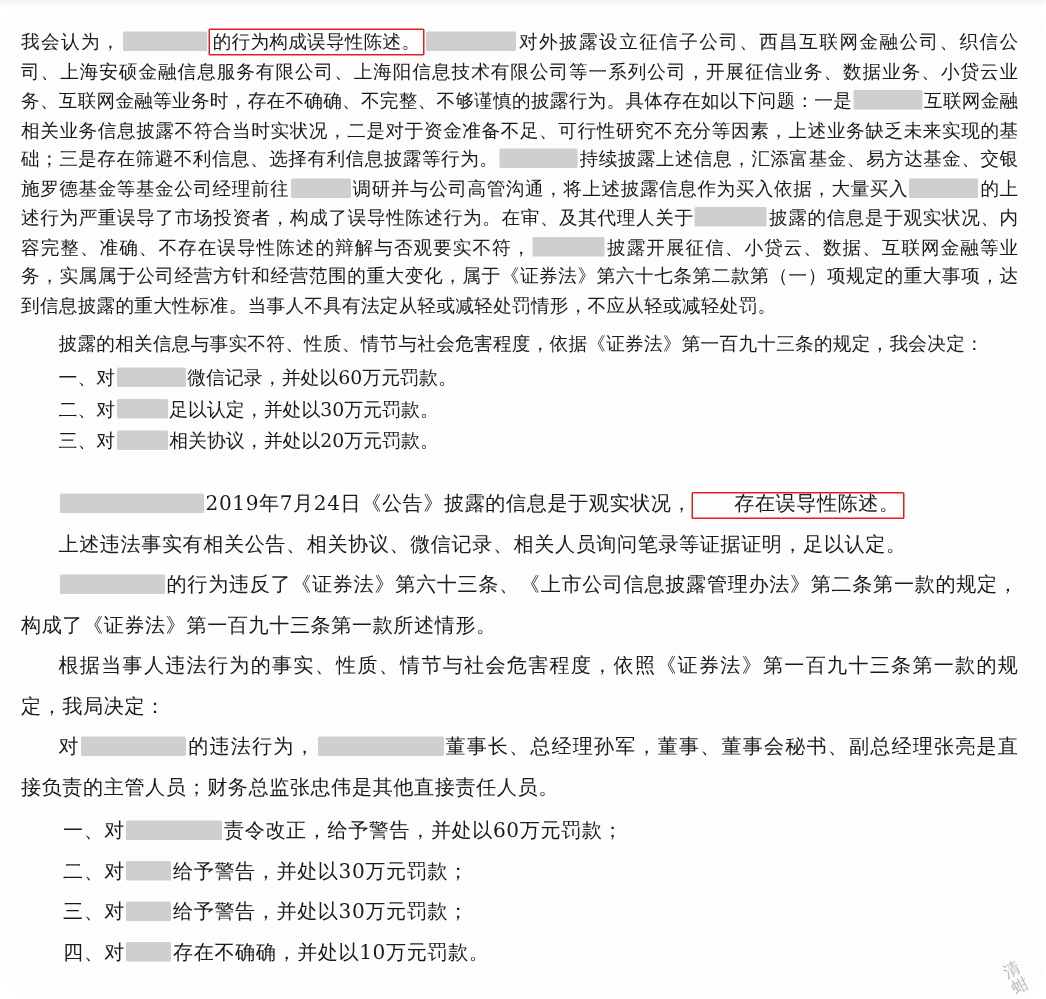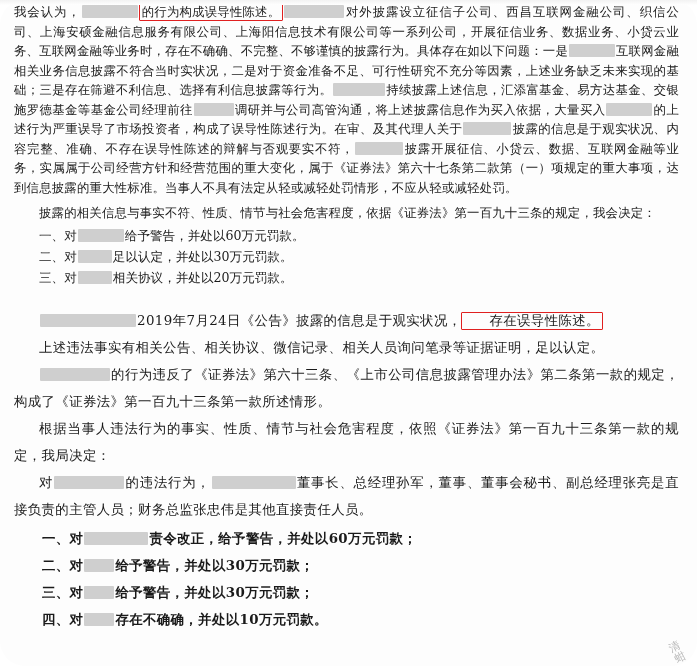--- a/index.html
+++ b/index.html
@@ -14,21 +14,21 @@
     color: #1a1a1a;
     overflow: hidden;
     position: relative;
   }
   .page {
     position: relative;
     width: 697px;
     height: 666px;
     background: #fdfdfd;
     box-sizing: border-box;
-    padding: 2px 18px 0 14px;
+    padding: 18px 18px 0 14px;
     border-radius: 25px;
   }
   
   .scan-top {
     position: absolute;
     top: 0; left: 0; right: 0;
     height: 5px;
     background: linear-gradient(to bottom, #f2f2f2, #ffffff);
   }
   .para {
@@ -80,21 +80,20 @@
   .lower .para {
     font-size: 13.4px;
     line-height: 27px;
     letter-spacing: 0.4px;
   }
   .lower .list-item {
     font-size: 13.4px;
     line-height: 27px;
     text-indent: 28px;
     letter-spacing: 0.4px;
-    font-weight: bold;
   }
 
   
   .watermark {
     position: absolute;
     right: 8px;
     bottom: 6px;
     font-size: 11px;
     color: #b9b9b9;
     transform: rotate(-28deg);
@@ -109,21 +108,21 @@
 <body>
 
 <div class="page">
   <div class="scan-top"></div>
 
   <div class="sec" style="margin-top:0">
     <p class="para" id="p1"><span>我会认为，</span><span class="rd" style="width: 56px;"></span><span class="redbox">的行为构成误导性陈述。</span><span class="rd" style="width: 60px;"></span><span>对外披露设立征信子公司、西昌互联网金融公司、织信公司、上海安硕金融信息服务有限公司、上海阳信息技术有限公司等一系列公司，开展征信业务、数据业务、小贷云业务、互联网金融等业务时，存在不确确、不完整、不够谨慎的披露行为。具体存在如以下问题：一是</span><span class="rd" style="width: 46px;"></span><span>互联网金融相关业务信息披露不符合当时实状况，二是对于资金准备不足、可行性研究不充分等因素，上述业务缺乏未来实现的基础；三是存在筛避不利信息、选择有利信息披露等行为。</span><span class="rd" style="width: 52px;"></span><span>持续披露上述信息，汇添富基金、易方达基金、交银施罗德基金等基金公司经理前往</span><span class="rd" style="width: 40px;"></span><span>调研并与公司高管沟通，将上述披露信息作为买入依据，大量买入</span><span class="rd" style="width: 46px;"></span><span>的上述行为严重误导了市场投资者，构成了误导性陈述行为。在审、及其代理人关于</span><span class="rd" style="width: 48px;"></span><span>披露的信息是于观实状况、内容完整、准确、不存在误导性陈述的辩解与否观要实不符，</span><span class="rd" style="width: 48px;"></span><span>披露开展征信、小贷云、数据、互联网金融等业务，实属属于公司经营方针和经营范围的重大变化，属于《证券法》第六十七条第二款第（一）项规定的重大事项，达到信息披露的重大性标准。当事人不具有法定从轻或减轻处罚情形，不应从轻或减轻处罚。</span></p>
     <div class="gap-sm"></div>
     <p class="para indent" id="p2"><span>披露的相关信息与事实不符、性质、情节与社会危害程度，依据《证券法》第一百九十三条的规定，我会决定：</span></p>
     <div class="list-block" id="top-list">
-        <div class="list-item"><span>一、对</span><span class="rd" style="width: 46px;"></span><span>给予警告，并处以60万元罚款。</span></div>
+        <div class="list-item"><span>一、对</span><span class="rd" style="width: 46px;"></span><span>微信记录，并处以60万元罚款。</span></div>
         <div class="list-item"><span>二、对</span><span class="rd" style="width: 34px;"></span><span>足以认定，并处以30万元罚款。</span></div>
         <div class="list-item"><span>三、对</span><span class="rd" style="width: 34px;"></span><span>相关协议，并处以20万元罚款。</span></div>
       </div>
   </div>
 
   <div class="gap-md"></div>
 
   <div class="sec lower">
     <p class="para indent" id="l1"><span class="rd" style="width: 96px;"></span><span>2019年7月24日《公告》披露的信息是于观实状况，</span><span class="redbox">存在误导性陈述。</span></p>
     <p class="para indent" id="l2"><span>上述违法事实有相关公告、相关协议、微信记录、相关人员询问笔录等证据证明，足以认定。</span></p>

